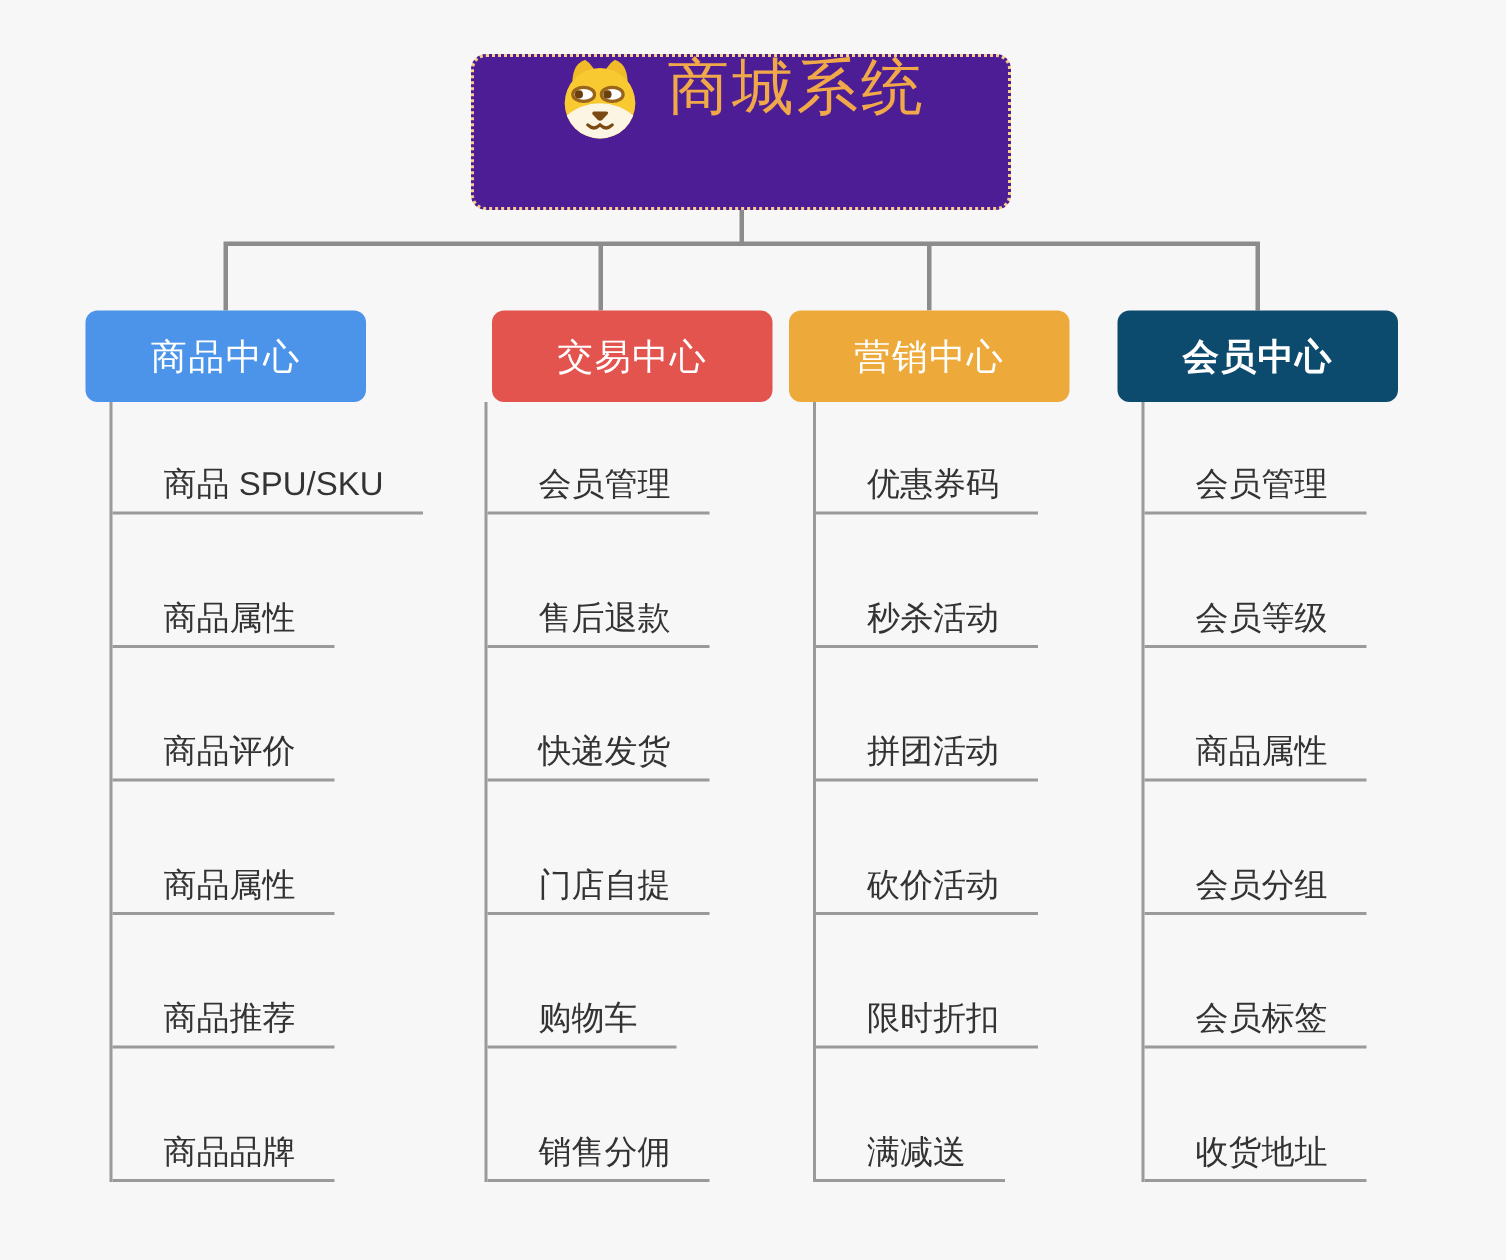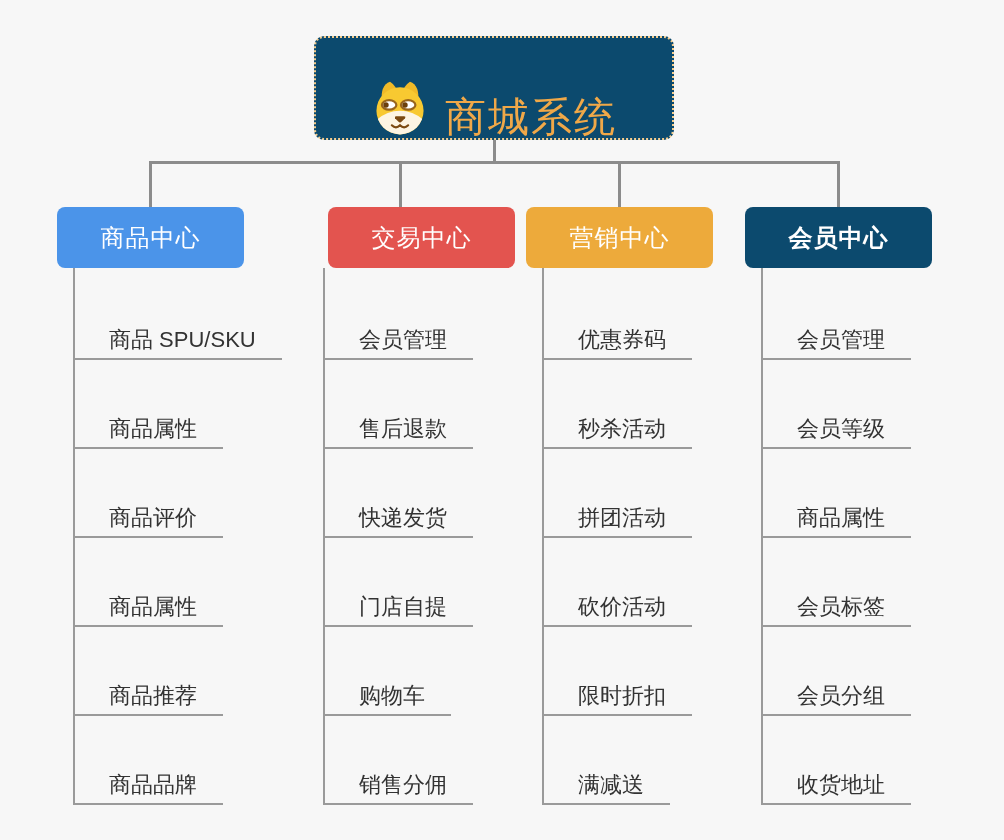--- a/index.html
+++ b/index.html
@@ -18,24 +18,24 @@
   .conn{position:absolute;background:#8c8c8c;}
   .stem{left:493px;top:140px;width:3px;height:23px;}
   .hbar{left:149px;top:161px;width:691px;height:3px;}
   .drop{top:164px;width:3px;height:43px;}
   
   .root-node{
     position:absolute;
     left:314px;top:36px;
     width:360px;height:104px;
     box-sizing:border-box;
-    background:#0c4a6e;
+    background:#4c1d95;
     border:2px dotted #f6ce8e;
     border-radius:10px;
-    display:flex;align-items:flex-end;justify-content:center;
+    display:flex;align-items:flex-start;justify-content:center;
     gap:16px;
   }
   .doge{width:58px;height:58px;display:inline-flex;}
   .root-title{
     font-size:41px;
     letter-spacing:2px;
     line-height:1;
   }
   
   .branch{
@@ -55,21 +55,21 @@
     border-left:2px solid #9a9a9a;
   }
   .leaf{
     box-sizing:border-box;
     width:max-content;
     height:89px;
     display:flex;align-items:flex-end;
     padding:0 26px 7px 34px;
     border-bottom:2px solid #9a9a9a;
   }
-  .leaf:first-child{height:92px;}
+  .leaf:first-child{height:75px;}
   .leaf-label{
     font-size:22px;
     color:#333333;
     line-height:1;
     white-space:pre;
   }
 </style>
 </head>
 <body>
 
@@ -184,23 +184,23 @@
     <div class="leaf">
         <span class="leaf-label">会员管理</span>
       </div>
     <div class="leaf">
         <span class="leaf-label">会员等级</span>
       </div>
     <div class="leaf">
         <span class="leaf-label">商品属性</span>
       </div>
     <div class="leaf">
+        <span class="leaf-label">会员分组</span>
+      </div>
+    <div class="leaf">
         <span class="leaf-label">会员标签</span>
       </div>
     <div class="leaf">
-        <span class="leaf-label">会员分组</span>
-      </div>
-    <div class="leaf">
         <span class="leaf-label">收货地址</span>
       </div>
   </div>
 
 </div>
 
 </body></html>

